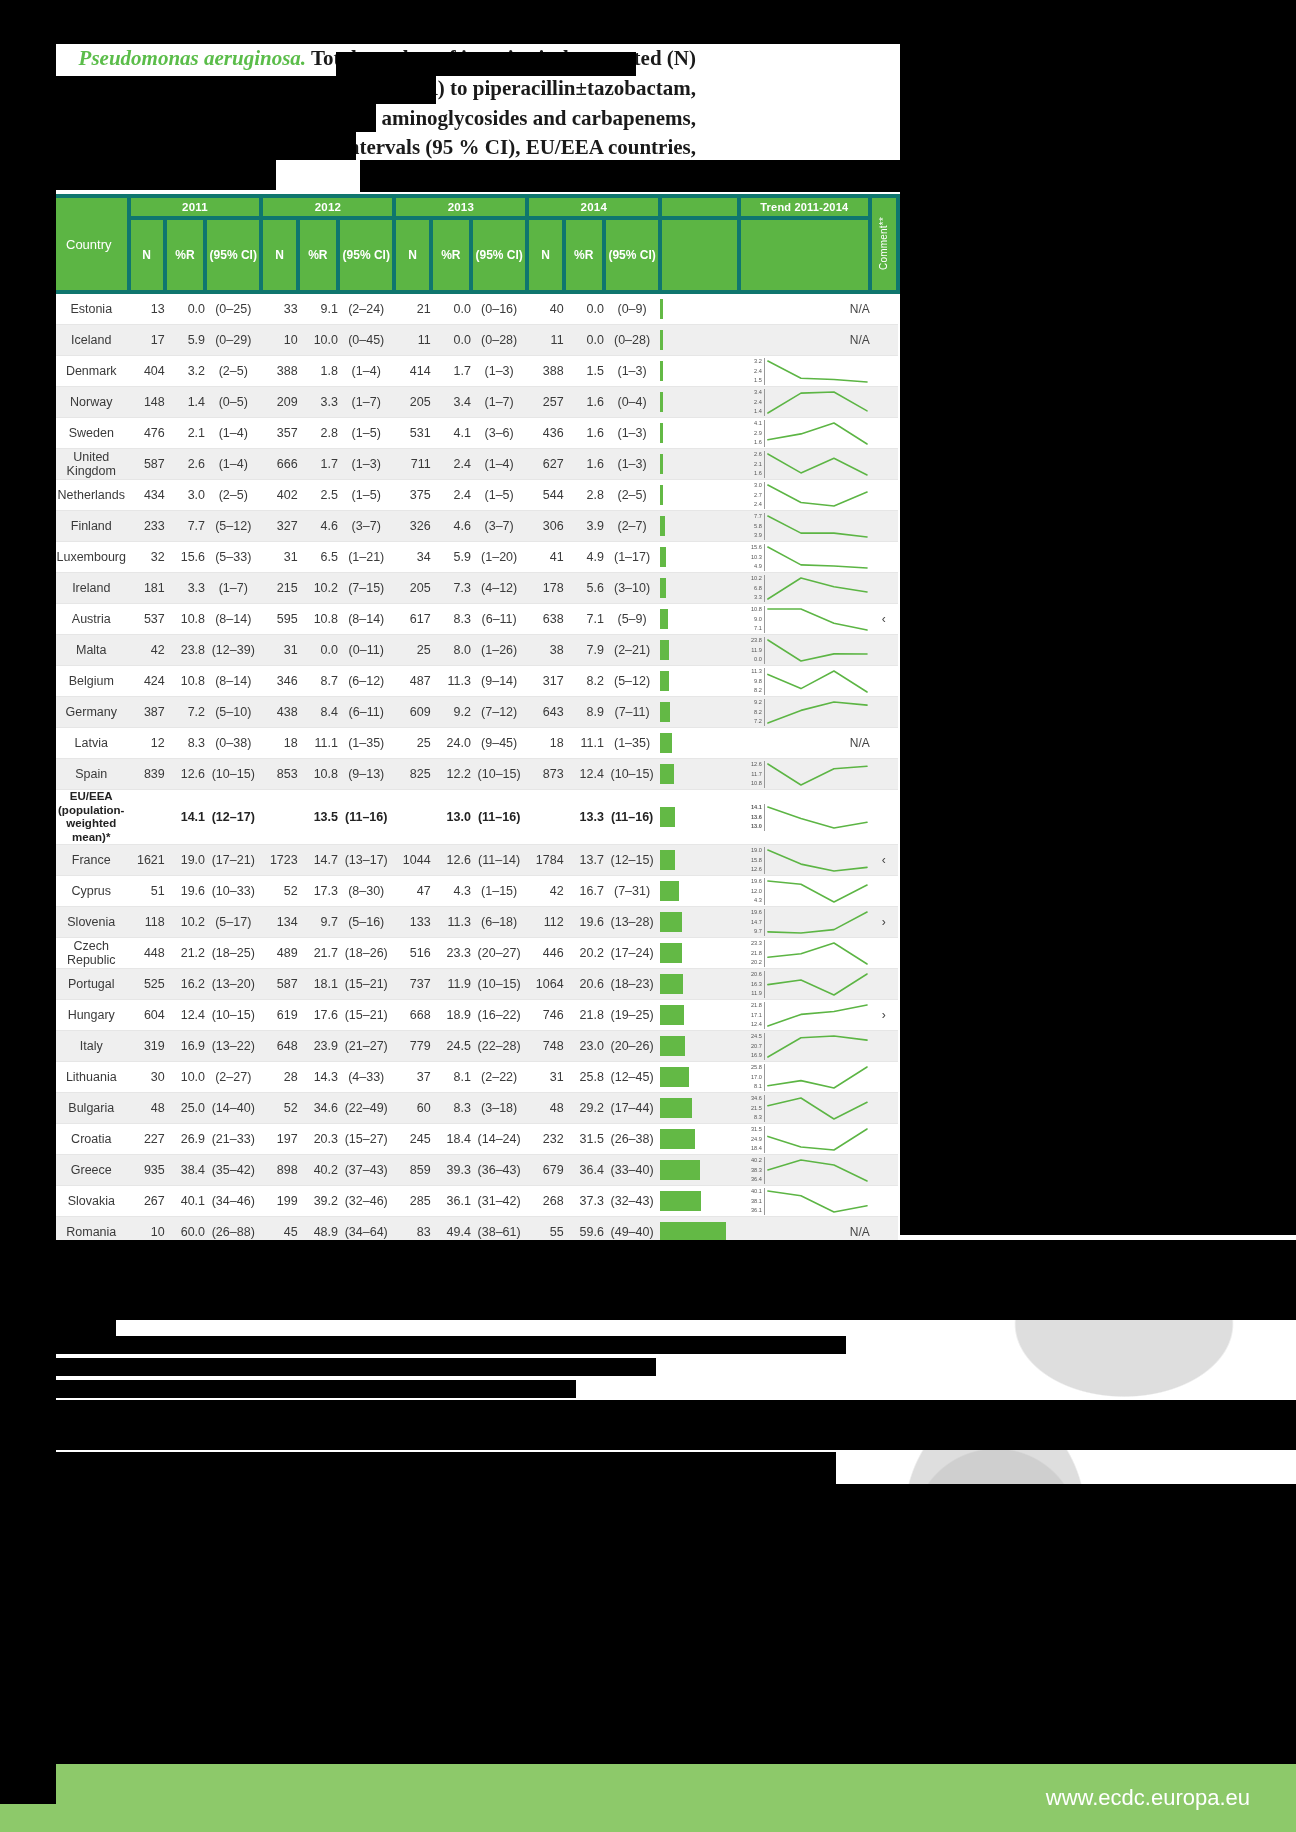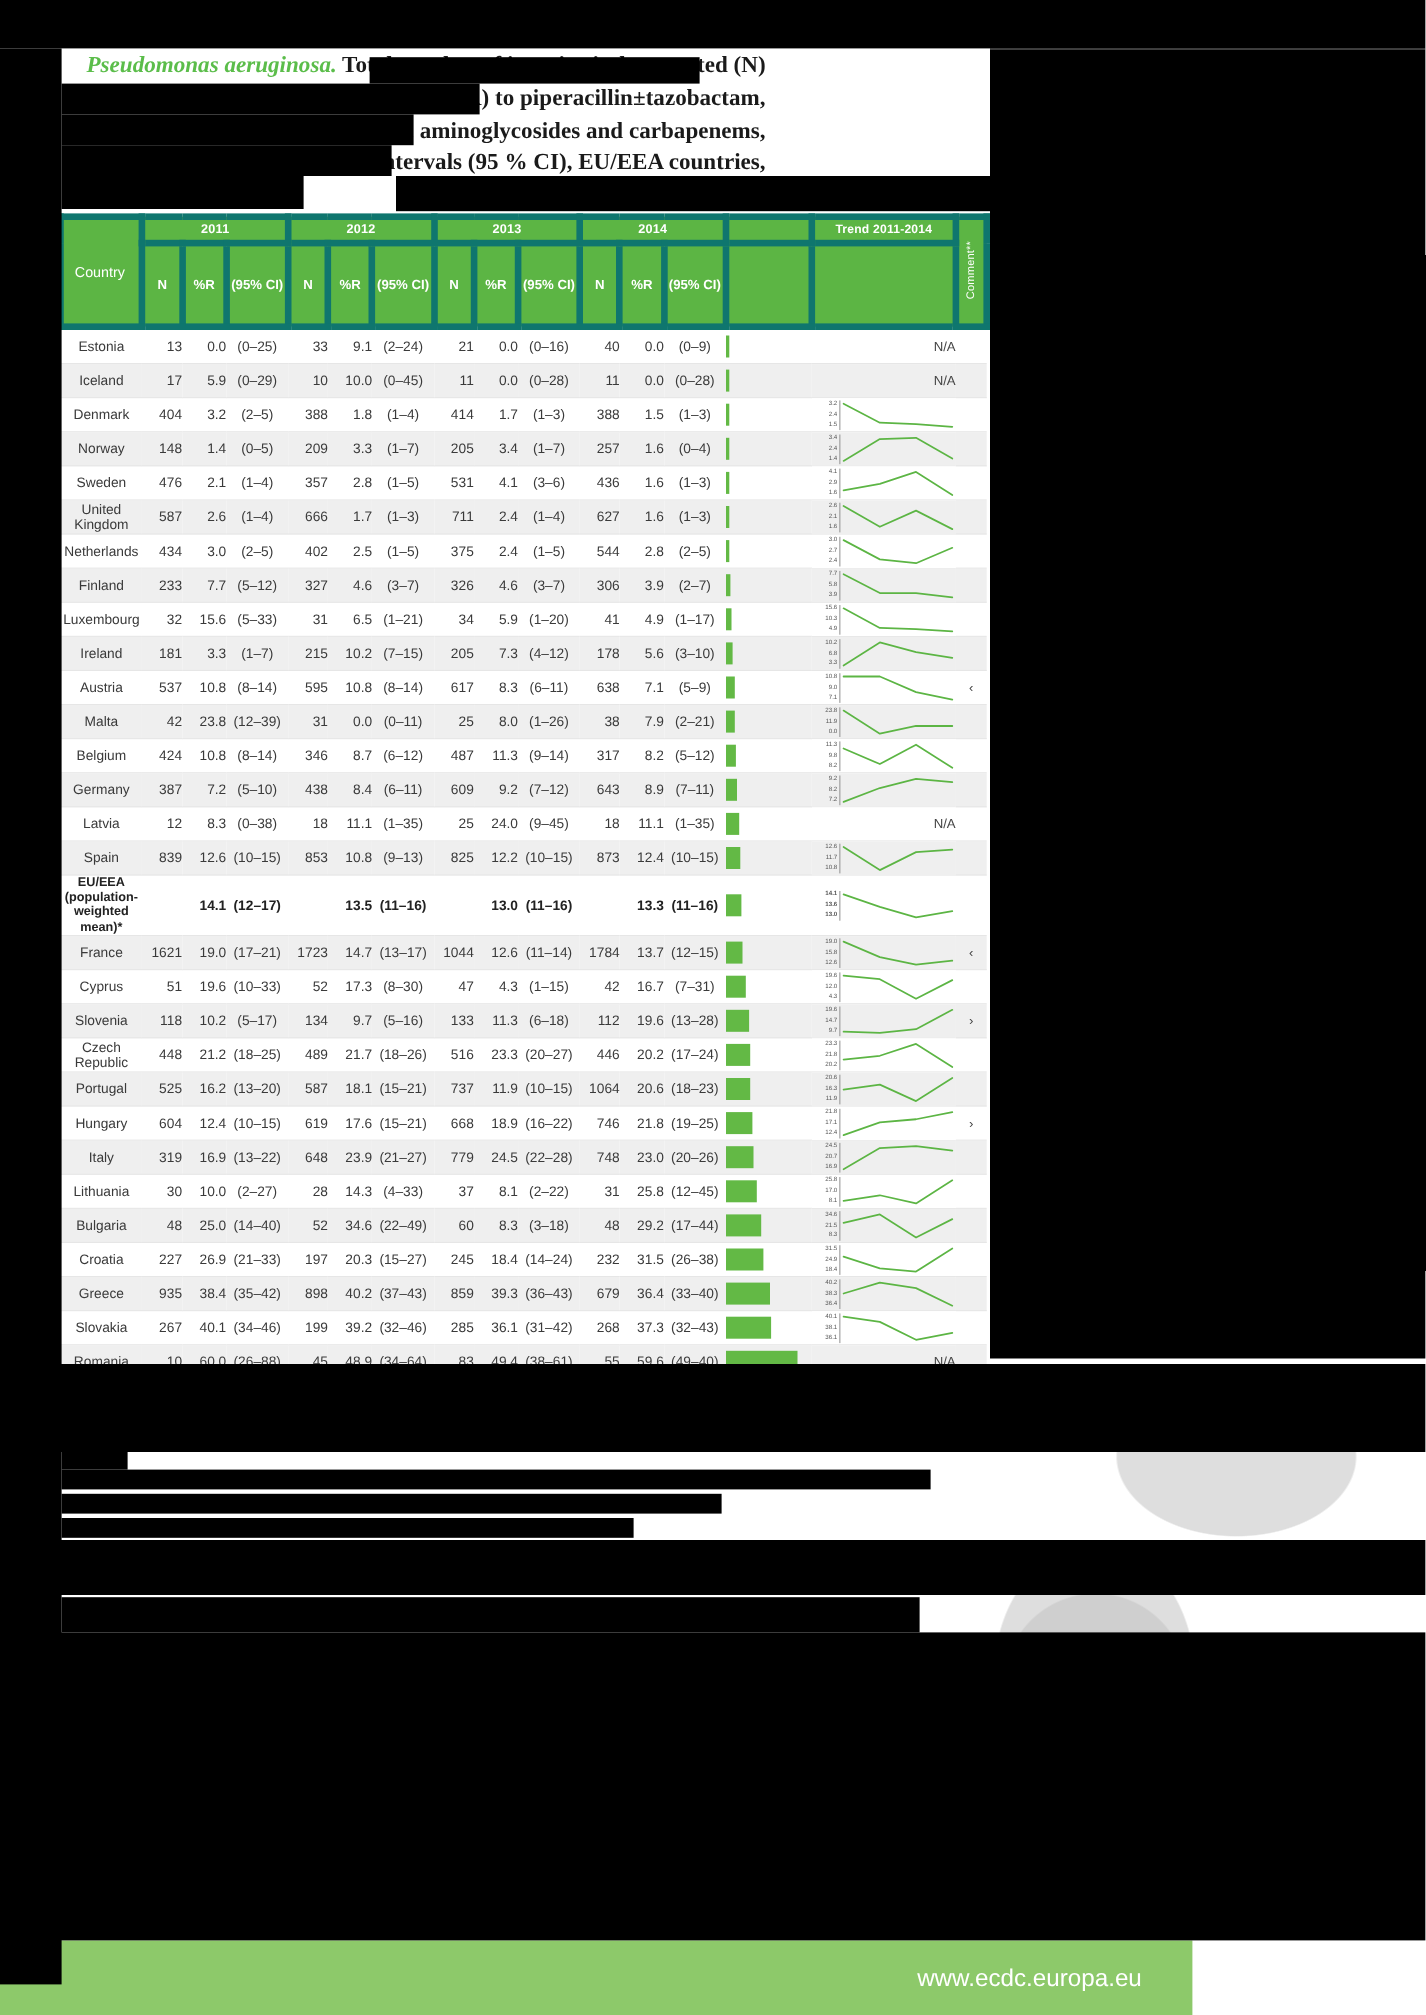--- a/index.html
+++ b/index.html
@@ -40,21 +40,21 @@
   .logo svg{display:block;}
 
   
   .table-area{position:absolute;left:52px;top:194px;width:848px;z-index:20;}
   table.main{border-collapse:collapse;width:848px;table-layout:fixed;
              font-family:"Liberation Sans", sans-serif;}
   table.main th,table.main td{padding:0;margin:0;}
 
   thead th{
     background:#5cb544;color:#fff;font-size:11px;font-weight:bold;
-    border:6px solid #0f766e;text-align:center;vertical-align:middle;
+    border:4px solid #0f766e;text-align:center;vertical-align:middle;
   }
   thead th.yr{height:18px;font-size:11.5px;letter-spacing:.2px;}
   thead th.sub{height:70px;font-size:12px;}
   thead th.country-h{text-align:left;padding-left:10px;font-size:13px;font-weight:normal;}
   thead th.trend-h{font-size:11px;}
   .vert{
     writing-mode:vertical-rl;transform:rotate(180deg);
     font-size:10px;font-weight:normal;white-space:nowrap;
   }
 
@@ -87,21 +87,21 @@
   .sline{flex:1;height:27px;}
 
   
   .notes{position:absolute;left:56px;top:1486px;width:800px;z-index:25;
          font-size:9.5px;color:#333;line-height:1.5;}
   .notes .hd{font-weight:bold;font-size:10px;margin-bottom:2px;}
   .pagenum{position:absolute;right:84px;top:1661px;font-size:12px;color:#5cb544;
            font-weight:bold;z-index:26;}
 
   
-  .bottombar{position:absolute;left:0;bottom:0;width:1084px;height:68px;
+  .bottombar{position:absolute;left:0;bottom:0;width:1296px;height:68px;
              background:#8dc96a;z-index:35;}
   .bottombar .url{
     position:absolute;right:46px;top:50%;transform:translateY(-50%);
     color:#ffffff;font-size:22px;font-family:"Liberation Sans", sans-serif;
   }
 </style>
 </head>
 <body>
 
 <div class="map-blob"></div>

